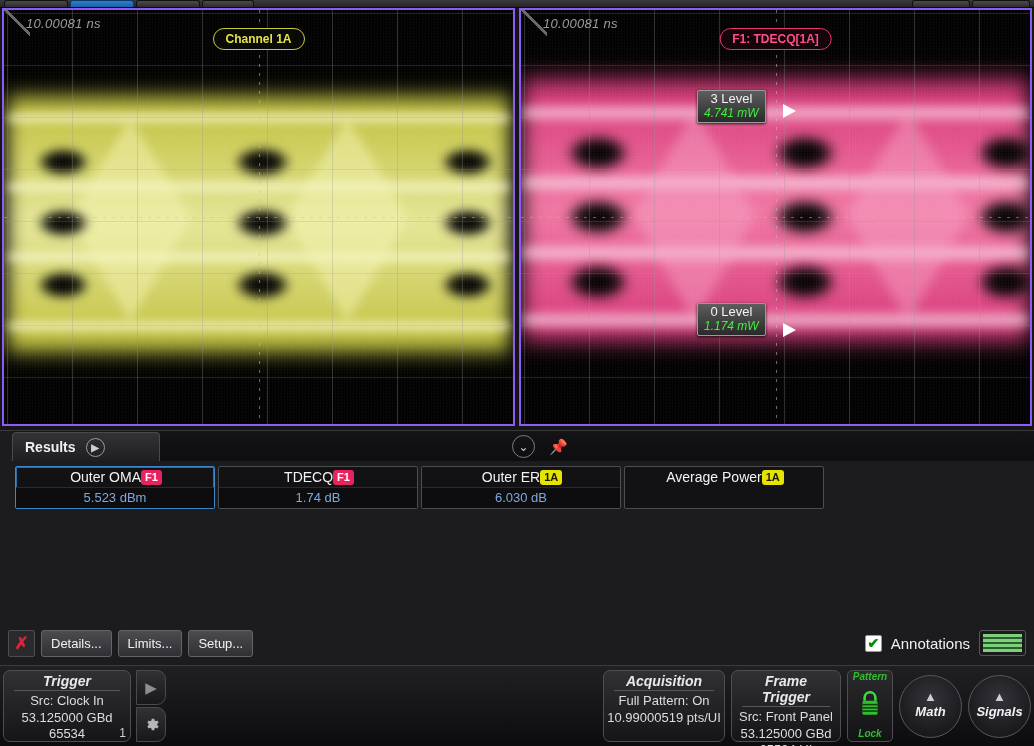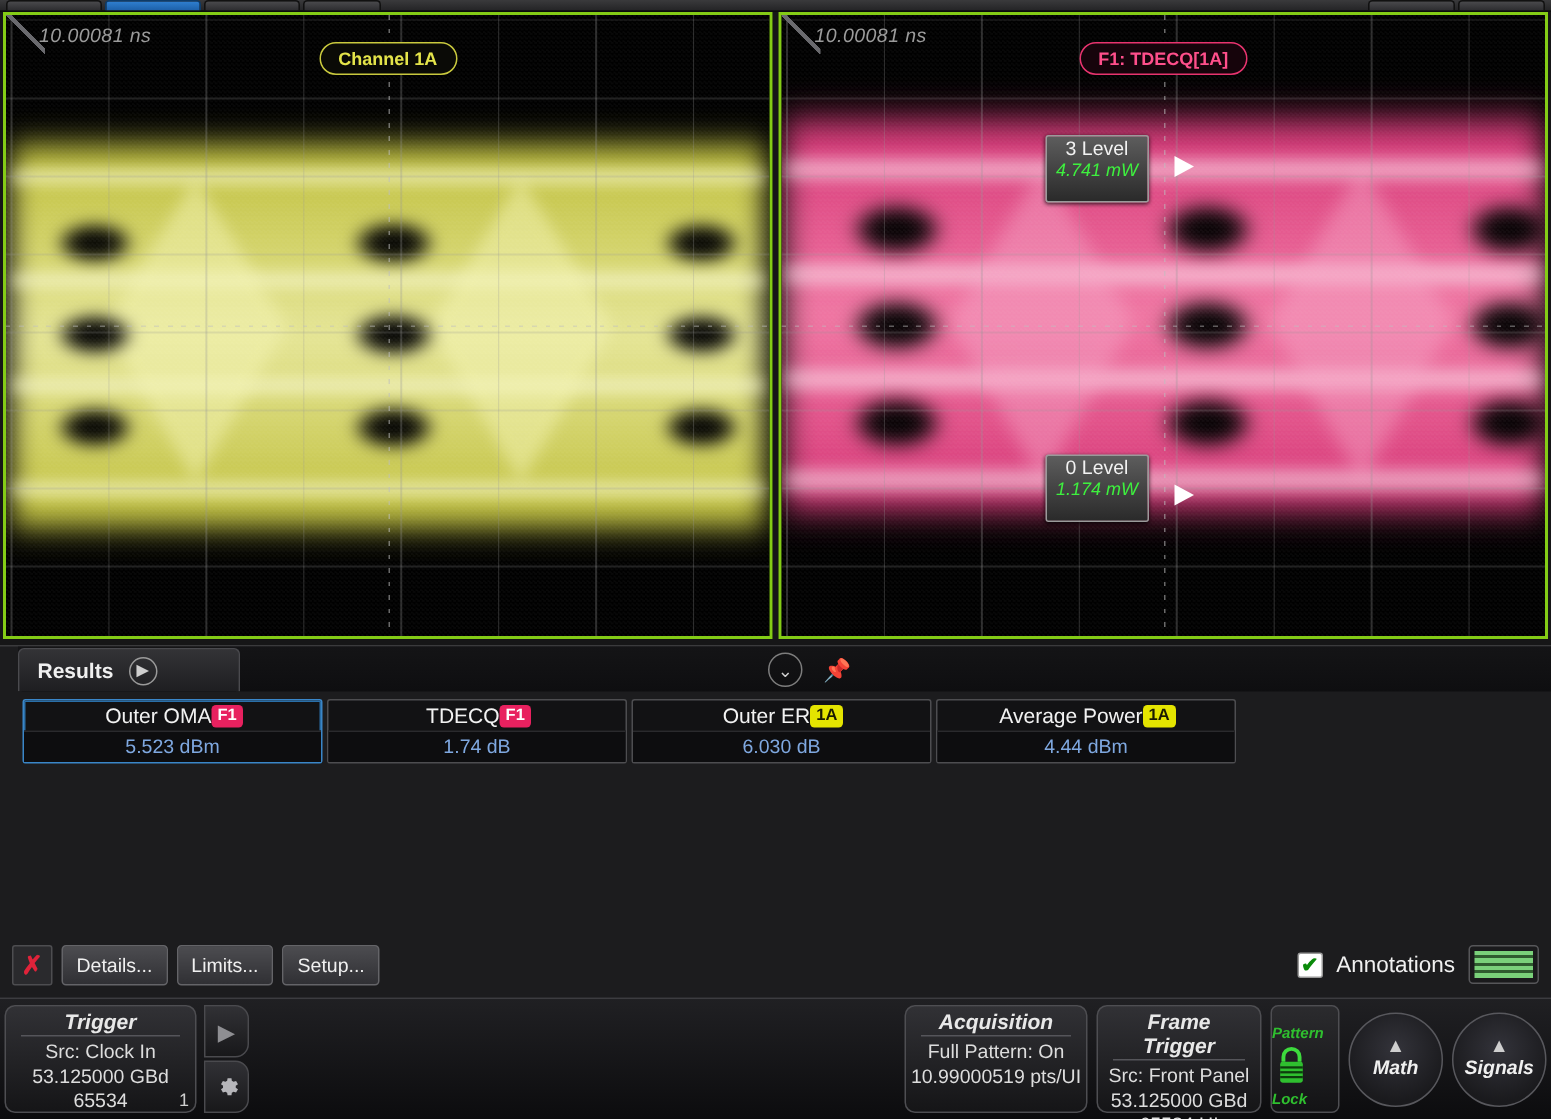--- a/index.html
+++ b/index.html
@@ -30,21 +30,21 @@
   .tabstrip .right .tab { width: 58px; }
 
   
   .scopes {
     position: absolute; left: 0; top: 8px; width: 1034px; height: 422px;
     display: flex; gap: 4px; padding: 0 2px;
   }
   .panel {
     position: relative; flex: 1 1 0; height: 418px;
     background: #000;
-    border: 2px solid #84cc16;
+    border: 2px solid #8b5cf6;
     overflow: hidden;
   }
   .panel .corner-notch {
     position: absolute; left: 0; top: 0; width: 26px; height: 26px;
     background: linear-gradient(45deg, transparent 49%, #6a6a6e 49%, #6a6a6e 57%, transparent 57%);
   }
   .timelabel {
     position: absolute; left: 22px; top: 6px;
     font-size: 13px; font-style: italic; color: #9b9b9b;
     letter-spacing: .3px;
@@ -85,21 +85,21 @@
       repeating-conic-gradient(rgba(255,255,255,.10) 0% 25%, transparent 0% 50%);
     background-size: 3px 3px;
     pointer-events: none;
   }
 
   
   .annot {
     position: absolute; z-index: 6;
     background: linear-gradient(#5d5d5d, #2a2a2a);
     border: 1px solid #9a9a9a; border-radius: 2px;
-    padding: 1px 6px 14px; text-align: center; line-height: 1.12;
+    padding: 1px 6px 2px; text-align: center; line-height: 1.12;
     box-shadow: 0 1px 3px rgba(0,0,0,.8);
   }
   .annot .t1 { font-size: 13px; color: #f2f2f2; }
   .annot .t2 { font-size: 12px; color: #3ef03e; font-style: italic; }
   .annot-arrow {
     position: absolute; z-index: 6; width: 0; height: 0;
     border-top: 7px solid transparent; border-bottom: 7px solid transparent;
     border-left: 13px solid #fff;
   }
 
@@ -218,22 +218,22 @@
     width: 30px; height: 35px; background: linear-gradient(#313135, #18181a);
     border: 1px solid #4a4a4e; border-radius: 0 9px 9px 0;
     display: flex; align-items: center; justify-content: center;
     color: #8e8e92; font-size: 15px;
   }
   .sb-spacer { flex: 1 1 auto; }
   .patternlock {
     width: 46px; height: 72px; margin: 0 3px;
     background: linear-gradient(#2b2b2e, #131315);
     border: 1px solid #4e4e52; border-radius: 5px;
-    display: flex; flex-direction: column; justify-content: space-between;
-    padding: 13px 0 2px;
+    display: flex; flex-direction: column; align-items: center; justify-content: space-between;
+    padding: 0 0 2px;
   }
   .pl-top, .pl-bot { font-size: 10px; font-style: italic; font-weight: bold; color: #2fbf2f; }
   .pl-lock { color: #3ddb3d; font-size: 26px; line-height: 1; }
   .round-btn {
     width: 63px; height: 63px; border-radius: 50%;
     background: radial-gradient(circle at 50% 38%, #33333a 0%, #1a1a1d 72%);
     border: 1px solid #58585d; margin: 0 3px;
     display: flex; flex-direction: column; align-items: center; justify-content: center;
     color: #f0f0f0; font-size: 13px; font-style: italic; font-weight: bold;
   }
@@ -420,21 +420,20 @@
           <span>Outer ER</span>
           <span class="badge ch1a">1A</span>
         </div>
         <div class="card-val">6.030 dB</div>
       </div>
       <div class="card">
         <div class="card-head">
           <span>Average Power</span>
           <span class="badge ch1a">1A</span>
         </div>
-        <div class="card-val">4.44 dBm</div>
       </div>
     </div>
 
     <div class="res-footer">
       <div class="xbtn">✗</div>
       <div class="tbtn">Details...</div>
       <div class="tbtn">Limits...</div>
       <div class="tbtn">Setup...</div>
       <div class="right">
         <span class="chk">✔</span>

